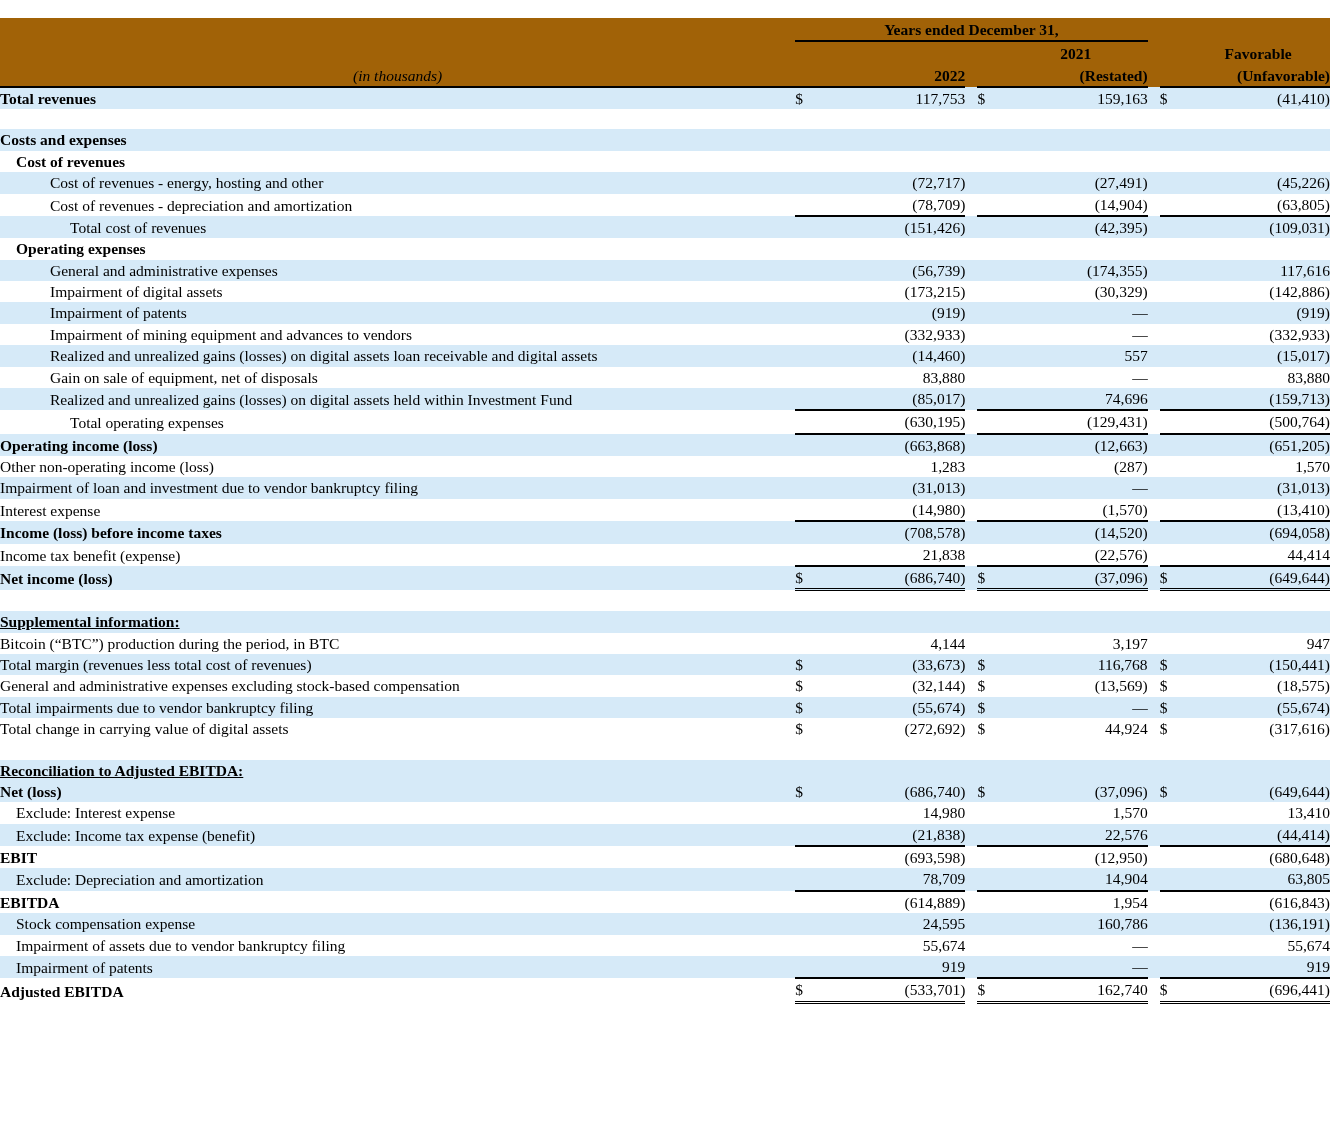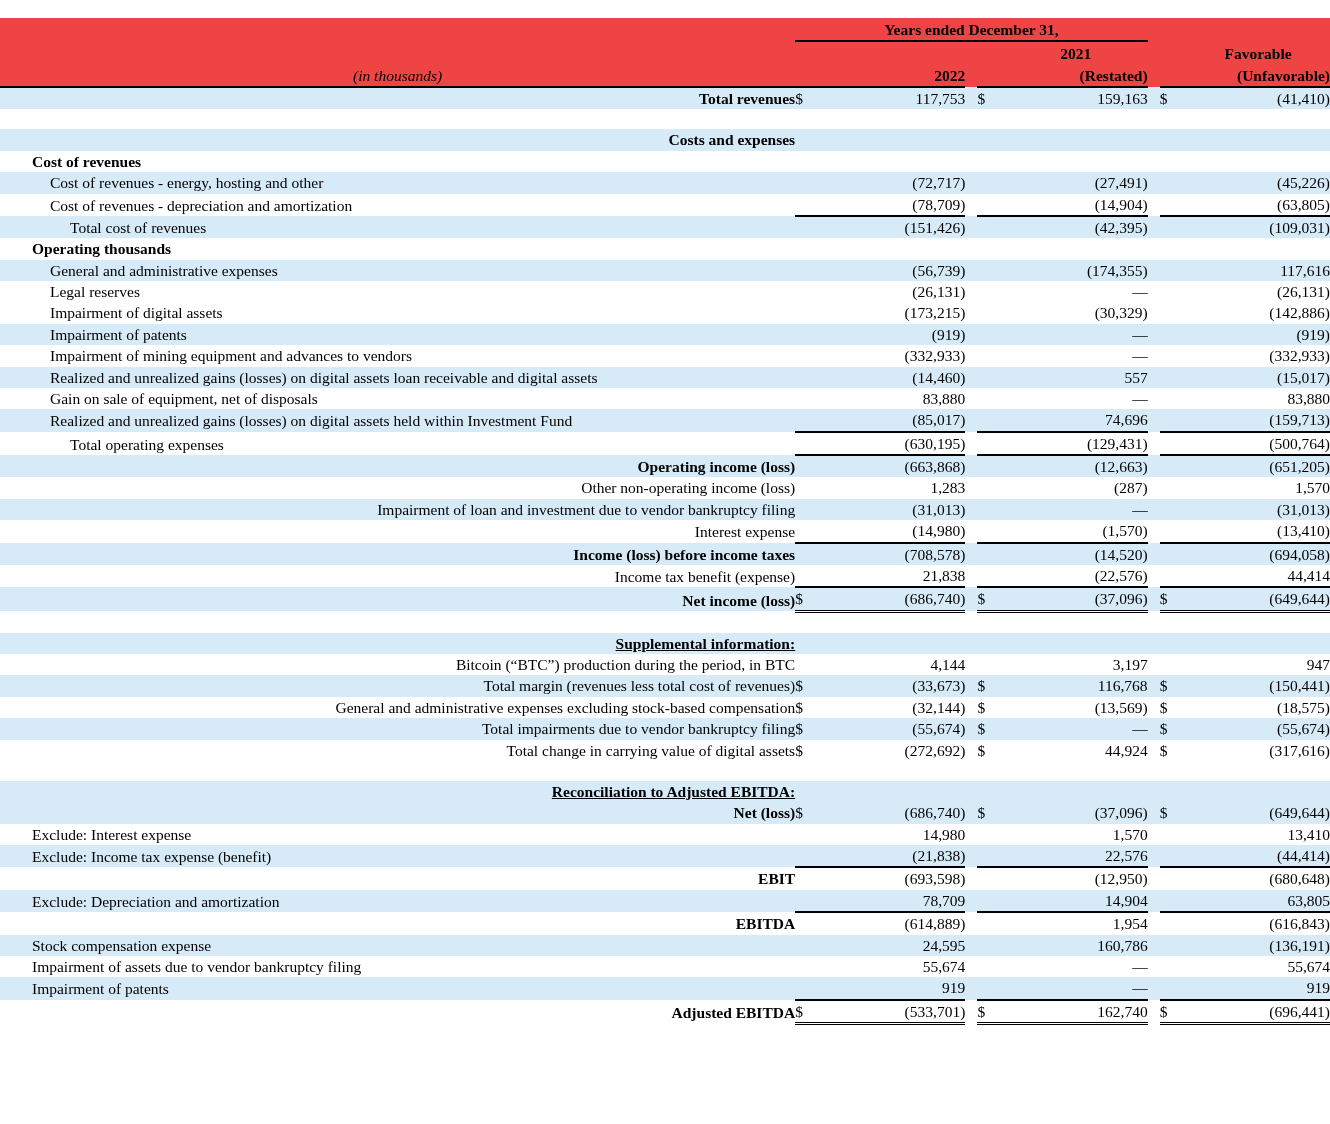--- a/index.html
+++ b/index.html
@@ -22,41 +22,41 @@
 
   
   tr.band td{background:#d6eaf8;}
   tr.plain td{background:#ffffff;}
 
   
   tr.spacer td{height:20px;background:#ffffff;}
 
   
   td.lbl{padding-left:14px;white-space:nowrap;padding-top:1px;padding-bottom:1px;}
-  td.lbl.i0{padding-left:18px;text-align:right;}
-  td.lbl.i1{padding-left:32px;}
+  td.lbl.i0{padding-left:0;}
+  td.lbl.i1{padding-left:16px;}
   td.lbl.i2{padding-left:50px;}
   td.lbl.i3{padding-left:70px;}
   .b{font-weight:bold;}
   .ital{font-style:italic;}
   .ul{text-decoration:underline;}
 
   
   td.cur{text-align:left;padding-left:2px;white-space:nowrap;}
   td.val{text-align:right;padding-right:14px;white-space:nowrap;}
   td.gap{}
   td.rb-single{border-bottom:2px solid #000;}
   td.rb-double{border-bottom:3.5px double #000;}
 
   
   td.hdr{text-align:center;font-weight:bold;white-space:nowrap;vertical-align:bottom;}
   td.hdr-span{text-align:center;font-weight:bold;border-bottom:2.5px solid #000;padding-bottom:1px;}
   td.hdr-under{border-bottom:2.5px solid #000;text-align:right;}
   td.label-under{border-bottom:2.5px solid #000;text-align:center;}
-  tr.hdr-row td{background:#ef4444;height:22px;}
+  tr.hdr-row td{background:#a16207;height:22px;}
 </style>
 </head>
 <body>
 
 <div id="sheet">
   <table class="fin">
     <colgroup>
       <col class="c-label">
         <col class="c-cur">
         <col class="c-val">
@@ -168,51 +168,40 @@
           <td class="cur"></td>
           <td class="val">(151,426)</td>
           <td class="gap"></td>
           <td class="cur"></td>
           <td class="val">(42,395)</td>
           <td class="gap"></td>
           <td class="cur"></td>
           <td class="val">(109,031)</td>
         </tr>
         <tr class="plain">
-          <td class="lbl i1 b">Operating thousands</td>
+          <td class="lbl i1 b">Operating expenses</td>
           <td class="cur"></td>
           <td class="val"></td>
           <td class="gap"></td>
           <td class="cur"></td>
           <td class="val"></td>
           <td class="gap"></td>
           <td class="cur"></td>
           <td class="val"></td>
         </tr>
         <tr class="band">
           <td class="lbl i2">General and administrative expenses</td>
           <td class="cur"></td>
           <td class="val">(56,739)</td>
           <td class="gap"></td>
           <td class="cur"></td>
           <td class="val">(174,355)</td>
           <td class="gap"></td>
           <td class="cur"></td>
           <td class="val">117,616</td>
-        </tr>
-        <tr class="plain">
-          <td class="lbl i2">Legal reserves</td>
-          <td class="cur"></td>
-          <td class="val">(26,131)</td>
-          <td class="gap"></td>
-          <td class="cur"></td>
-          <td class="val">—</td>
-          <td class="gap"></td>
-          <td class="cur"></td>
-          <td class="val">(26,131)</td>
         </tr>
         <tr class="plain">
           <td class="lbl i2">Impairment of digital assets</td>
           <td class="cur"></td>
           <td class="val">(173,215)</td>
           <td class="gap"></td>
           <td class="cur"></td>
           <td class="val">(30,329)</td>
           <td class="gap"></td>
           <td class="cur"></td>

